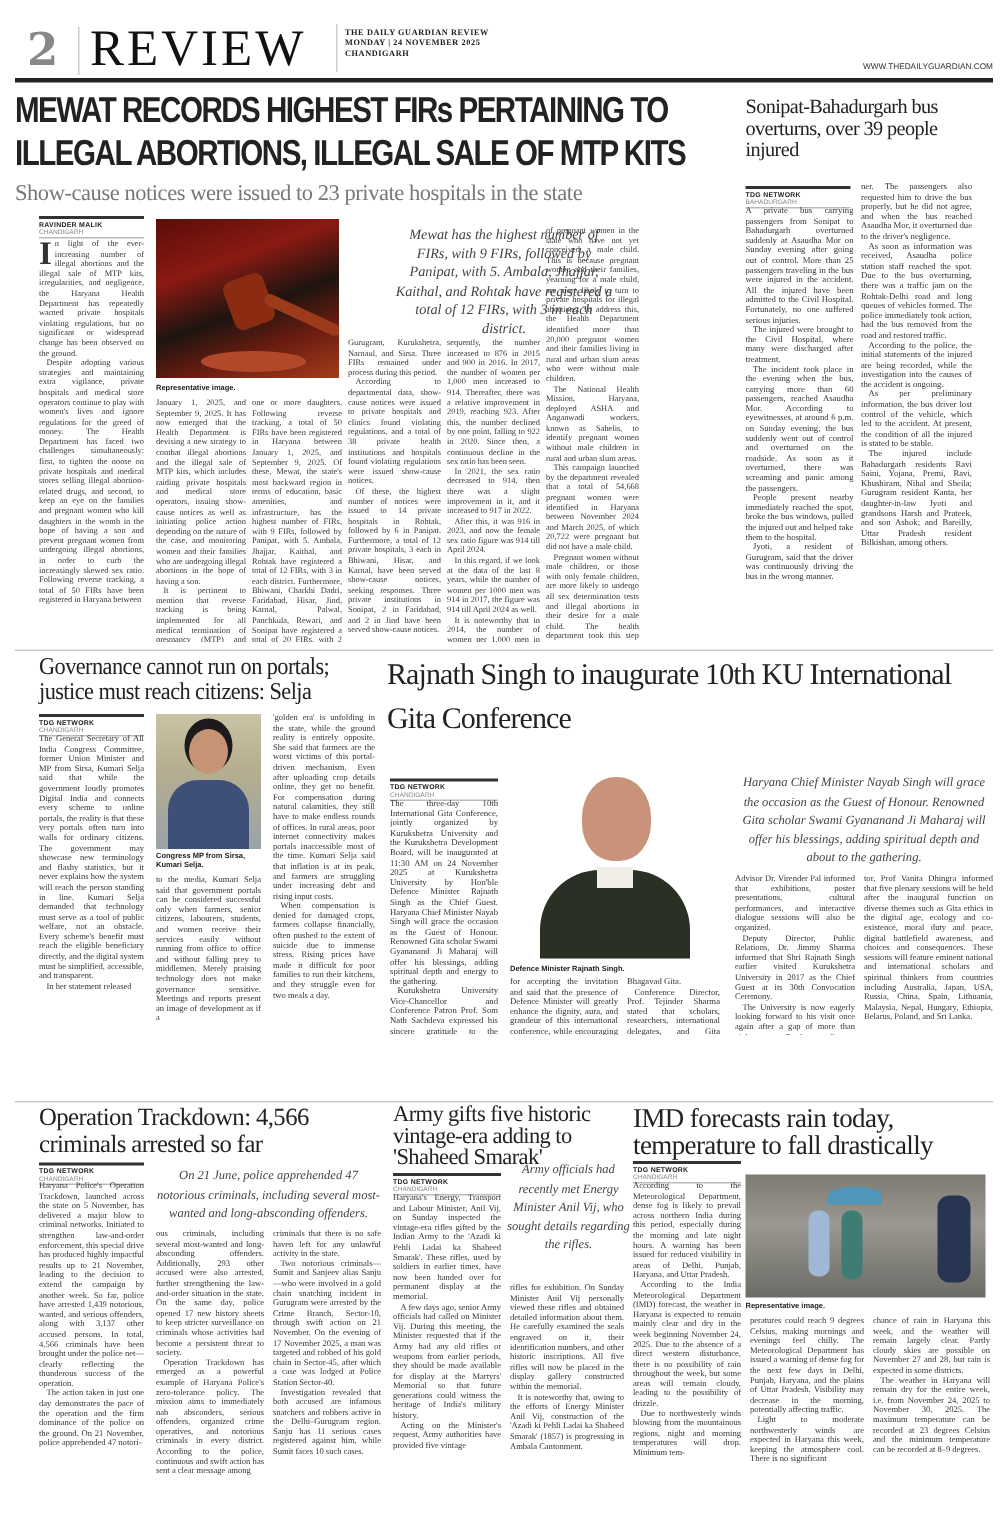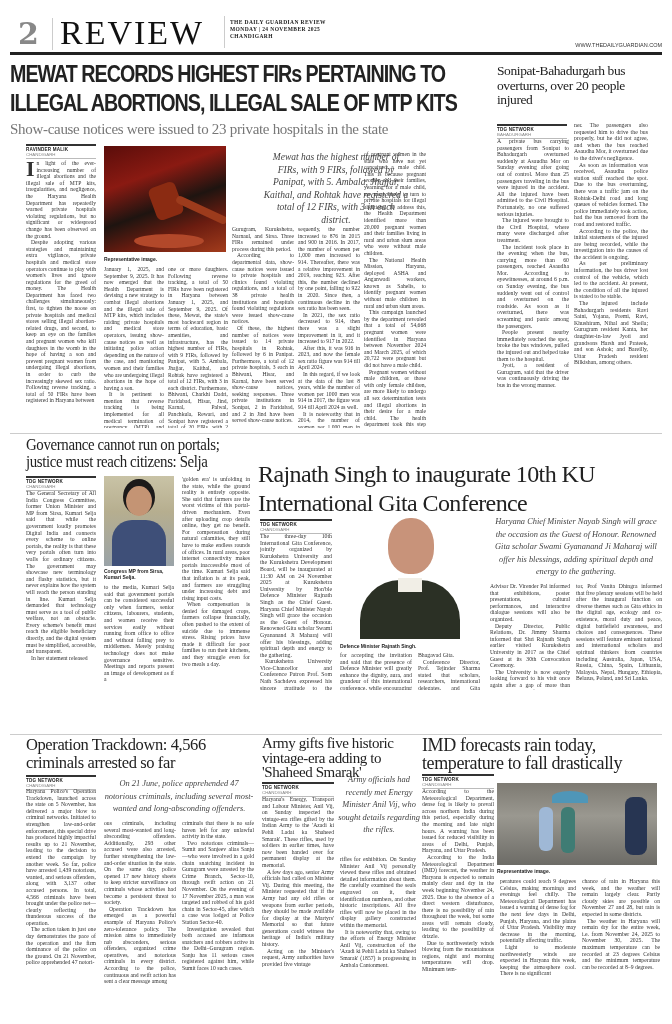--- a/index.html
+++ b/index.html
@@ -75,21 +75,21 @@
   <p>It is noteworthy that in 2014, the number of women per 1,000 men in Haryana was 871. Sub-</p>
 </div>
 <div class="col" style="left:364px;top:151px;width:62px;height:277px">
   <p class="ni">of pregnant women in the state who have not yet conceived a male child. This is because pregnant women and their families, yearning for a male child, are more likely to turn to private hospitals for illegal abortions. To address this, the Health Department identified more than 20,000 pregnant women and their families living in rural and urban slum areas who were without male children.</p>
   <p>The National Health Mission, Haryana, deployed ASHA and Anganwadi workers, known as Sahelis, to identify pregnant women without male children in rural and urban slum areas.</p>
   <p>This campaign launched by the department revealed that a total of 54,668 pregnant women were identified in Haryana between November 2024 and March 2025, of which 20,722 were pregnant but did not have a male child.</p>
   <p>Pregnant women without male children, or those with only female children, are more likely to undergo all sex determination tests and illegal abortions in their desire for a male child. The health department took this step to curb this.</p>
 
 </div>
 
-<div class="hed" style="left:497px;top:64px;width:165px;font-size:13.5px;line-height:14.5px">Sonipat-Bahadurgarh bus overturns, over 20 people injured</div>
+<div class="hed" style="left:497px;top:64px;width:165px;font-size:13.5px;line-height:14.5px">Sonipat-Bahadurgarh bus overturns, over 39 people injured</div>
 <div class="by" style="left:497px;top:124px;width:70px">
   <div class="n">TDG NETWORK</div>
   <div class="l">BAHADURGARH</div>
 </div>
 <div class="col" style="left:497px;top:138px;width:72px;height:290px;font-size:5.8px">
   <p class="ni">A private bus carrying passengers from Sonipat to Bahadurgarh overturned suddenly at Asaudha Mor on Sunday evening after going out of control. More than 25 passengers traveling in the bus were injured in the accident. All the injured have been admitted to the Civil Hospital. Fortunately, no one suffered serious injuries.</p>
   <p>The injured were brought to the Civil Hospital, where many were discharged after treatment.</p>
   <p>The incident took place in the evening when the bus, carrying more than 60 passengers, reached Asaudha Mor. According to eyewitnesses, at around 6 p.m. on Sunday evening, the bus suddenly went out of control and overturned on the roadside. As soon as it overturned, there was screaming and panic among the passengers.</p>
   <p>People present nearby immediately reached the spot, broke the bus windows, pulled the injured out and helped take them to the hospital.</p>
   <p>Jyoti, a resident of Gurugram, said that the driver was continuously driving the bus in the wrong manner.</p>
@@ -119,21 +119,21 @@
 </div>
 <div class="cap" style="left:104px;top:568px;width:70px;line-height:6px">Congress MP from Sirsa, Kumari Selja.</div>
 <div class="col" style="left:104px;top:584px;width:70px;height:106px;font-size:5.7px">
   <p class="ni">to the media, Kumari Selja said that government portals can be considered successful only when farmers, senior citizens, labourers, students, and women receive their services easily without running from office to office and without falling prey to middlemen. Merely praising technology does not make governance sensitive. Meetings and reports present an image of development as if a</p>
 </div>
 <div class="col" style="left:182px;top:476px;width:68px;height:214px;font-size:5.7px">
   <p class="ni">'golden era' is unfolding in the state, while the ground reality is entirely opposite. She said that farmers are the worst victims of this portal-driven mechanism. Even after uploading crop details online, they get no benefit. For compensation during natural calamities, they still have to make endless rounds of offices. In rural areas, poor internet connectivity makes portals inaccessible most of the time. Kumari Selja said that inflation is at its peak, and farmers are struggling under increasing debt and rising input costs.</p>
   <p>When compensation is denied for damaged crops, farmers collapse financially, often pushed to the extent of suicide due to immense stress. Rising prices have made it difficult for poor families to run their kitchens, and they struggle even for two meals a day.</p>
 </div>
 
-<div class="hed" style="left:258px;top:460px;width:410px;font-size:24px;line-height:29px;letter-spacing:-.6px">Rajnath Singh to inaugurate 10th KU International Gita Conference</div>
+<div class="hed" style="left:258px;top:436px;width:410px;font-size:20px;line-height:29px;letter-spacing:-.6px">Rajnath Singh to inaugurate 10th KU International Gita Conference</div>
 <div class="by" style="left:260px;top:519px;width:72px">
   <div class="n">TDG NETWORK</div>
   <div class="l">CHANDIGARH</div>
 </div>
 <div class="col" style="left:260px;top:533px;width:72px;height:157px;font-size:5.8px">
   <p class="ni">The three-day 10th International Gita Conference, jointly organized by Kurukshetra University and the Kurukshetra Development Board, will be inaugurated at 11:30 AM on 24 November 2025 at Kurukshetra University by Hon'ble Defence Minister Rajnath Singh as the Chief Guest. Haryana Chief Minister Nayab Singh will grace the occasion as the Guest of Honour. Renowned Gita scholar Swami Gyananand Ji Maharaj will offer his blessings, adding spiritual depth and energy to the gathering.</p>
   <p>Kurukshetra University Vice-Chancellor and Conference Patron Prof. Som Nath Sachdeva expressed his sincere gratitude to the Hon'ble Defence Minister</p>
 </div>
 <div class="photo" style="left:340px;top:514px;width:140px;height:125px;background:#fff">
   <div style="position:absolute;left:48px;top:4px;width:46px;height:56px;border-radius:48% 48% 45% 45%;background:#c8937a"></div>
@@ -142,21 +142,21 @@
 </div>
 <div class="cap" style="left:340px;top:643px">Defence Minister Rajnath Singh.</div>
 <div class="col" style="left:340px;top:652px;width:72px;height:38px;font-size:5.8px">
   <p class="ni">for accepting the invitation and said that the presence of Defence Minister will greatly enhance the dignity, aura, and grandeur of this international conference, while encouraging the youth of Kurukshetra University to draw inspiration from the timeless teachings of the</p>
 </div>
 <div class="col" style="left:418px;top:652px;width:62px;height:38px;font-size:5.8px">
   <p class="ni">Bhagavad Gita.</p>
   <p>Conference Director, Prof. Tejinder Sharma stated that scholars, researchers, international delegates, and Gita enthusiasts from across the world will participate.</p>
 
 </div>
-<div class="quote" style="left:490px;top:516px;width:172px;font-size:8.4px;line-height:12.5px">Haryana Chief Minister Nayab Singh will grace the occasion as the Guest of Honour. Renowned Gita scholar Swami Gyananand Ji Maharaj will offer his blessings, adding spiritual depth and energy to the gathering.</div>
+<div class="quote" style="left:490px;top:516px;width:172px;font-size:8.4px;line-height:12.5px">Haryana Chief Minister Nayab Singh will grace the occasion as the Guest of Honour. Renowned Gita scholar Swami Gyananand Ji Maharaj will offer his blessings, adding spiritual depth and about to the gathering.</div>
 <div class="col" style="left:490px;top:583px;width:80px;height:107px;font-size:5.7px">
   <p class="ni">Advisor Dr. Virender Pal informed that exhibitions, poster presentations, cultural performances, and interactive dialogue sessions will also be organized.</p>
   <p>Deputy Director, Public Relations, Dr. Jimmy Sharma informed that Shri Rajnath Singh earlier visited Kurukshetra University in 2017 as the Chief Guest at its 30th Convocation Ceremony.</p>
   <p>The University is now eagerly looking forward to his visit once again after a gap of more than eight years. Conference Deputy Direc-</p>
 </div>
 <div class="col" style="left:576px;top:583px;width:86px;height:107px;font-size:5.7px">
   <p class="ni">tor, Prof Vanita Dhingra informed that five plenary sessions will be held after the inaugural function on diverse themes such as Gita ethics in the digital age, ecology and co-existence, moral duty and peace, digital battlefield awareness, and choices and consequences. These sessions will feature eminent national and international scholars and spiritual thinkers from countries including Australia, Japan, USA, Russia, China, Spain, Lithuania, Malaysia, Nepal, Hungary, Ethiopia, Belarus, Poland, and Sri Lanka.</p>
 </div>
 
 <div class="rule" style="left:10px;top:734px;width:652px;height:1px"></div>

